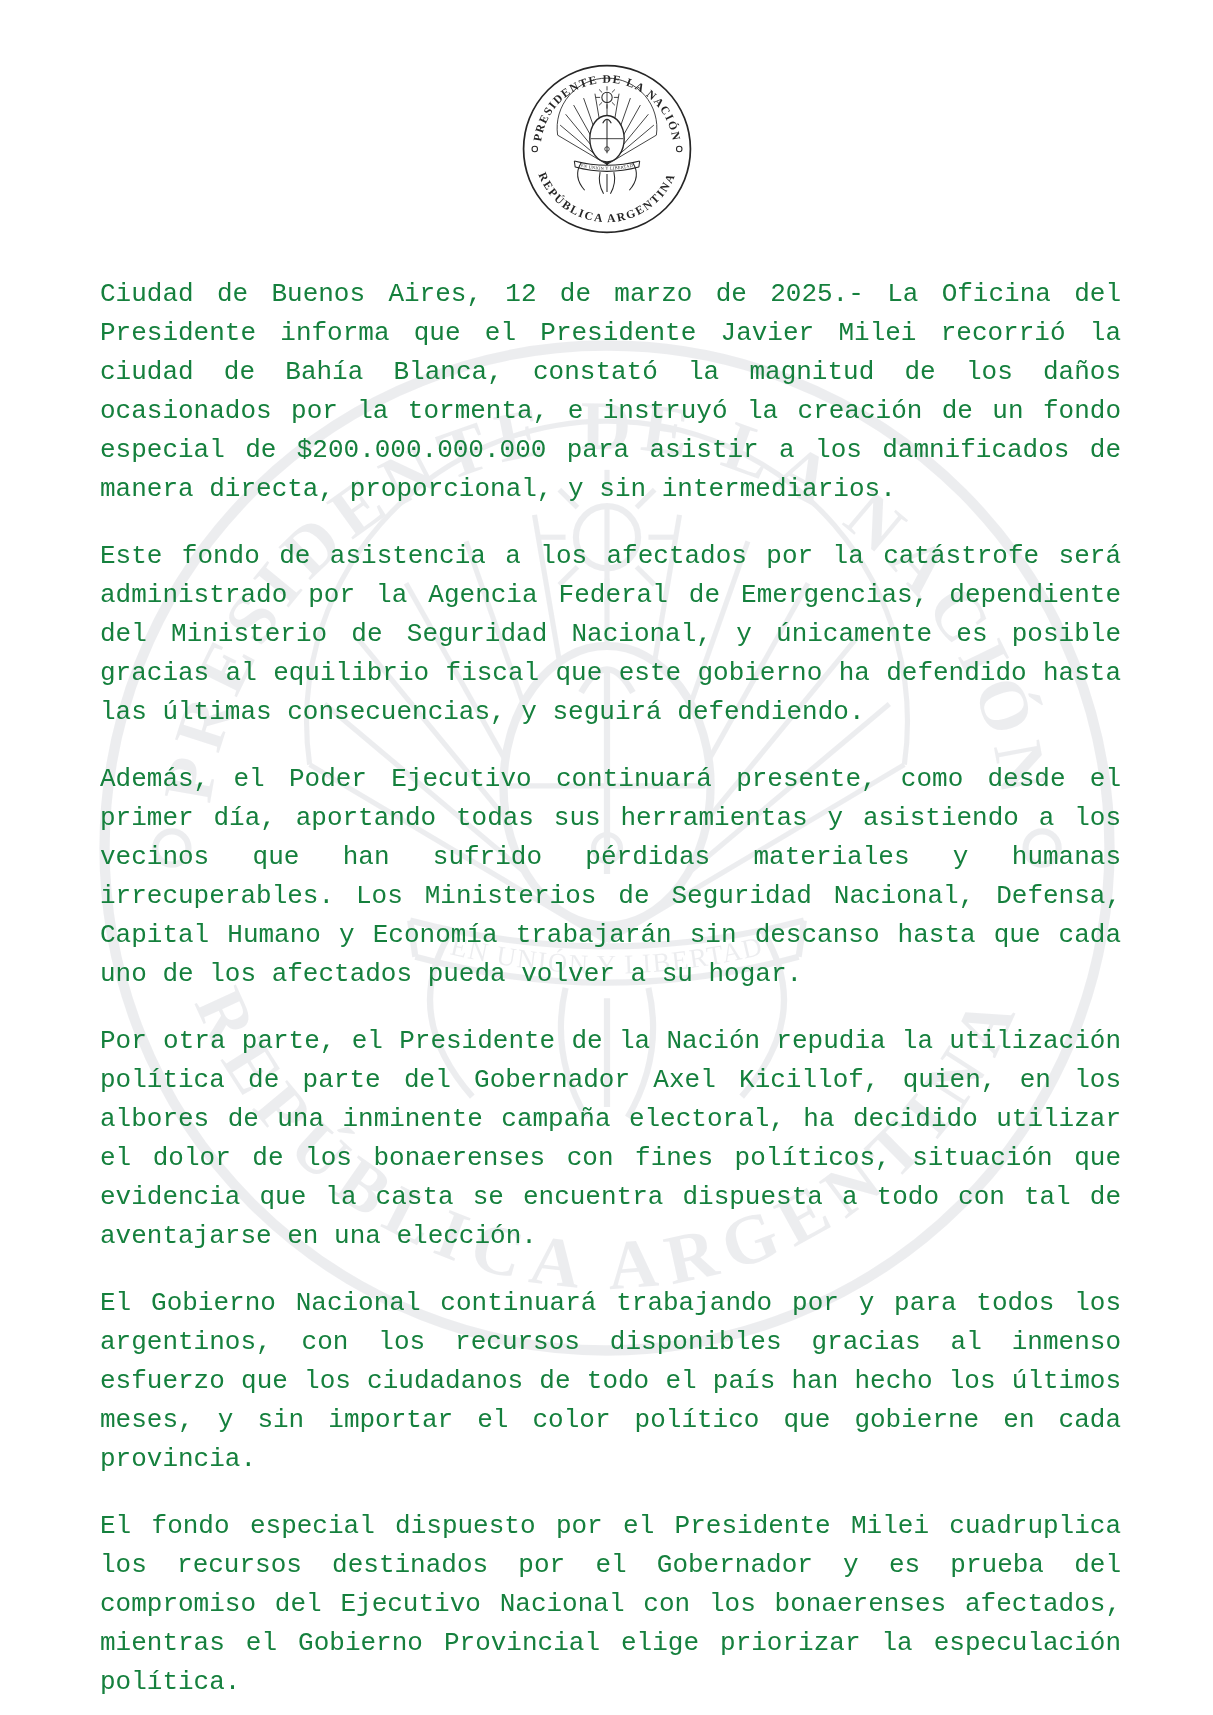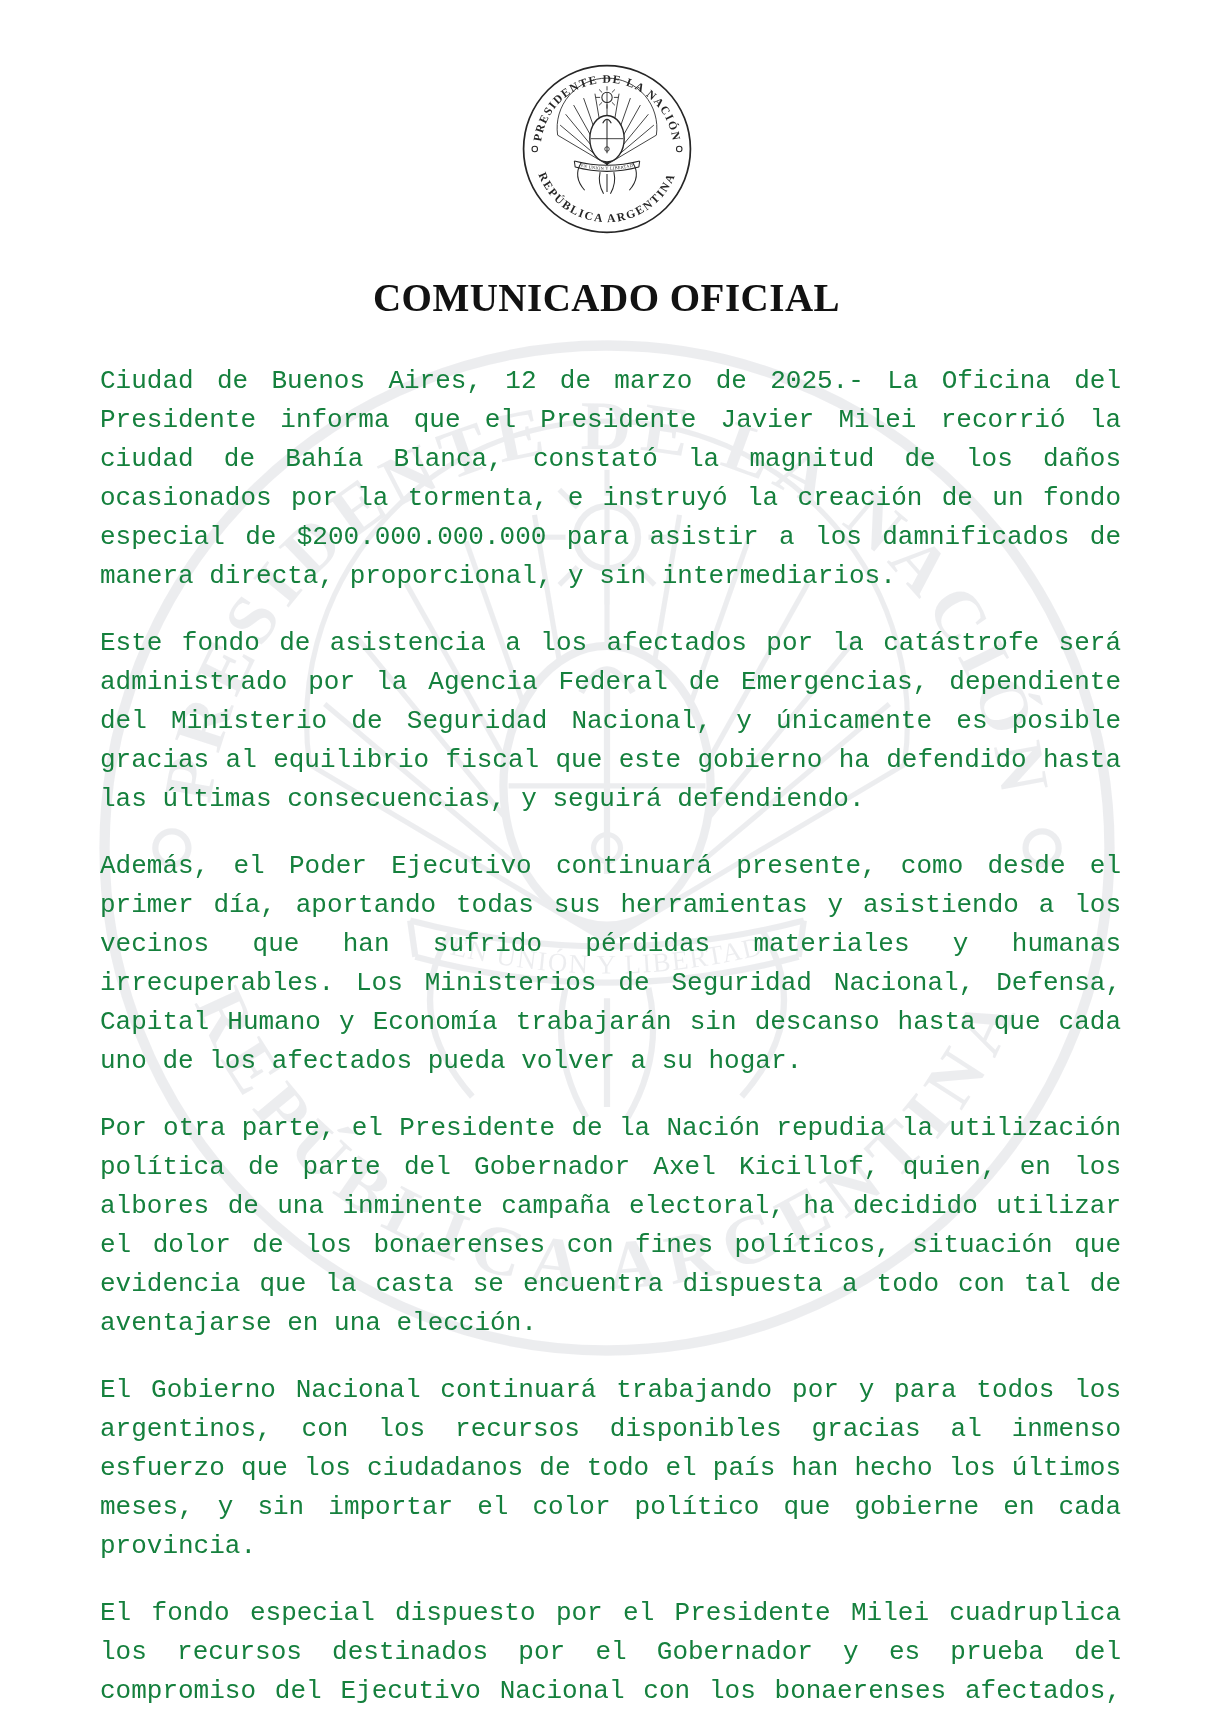--- a/index.html
+++ b/index.html
@@ -158,21 +158,20 @@
   <svg class="watermark" viewBox="0 0 200 200" aria-hidden="true">
     <use href="#seal-symbol" xlink:href="#seal-symbol"></use>
   </svg>
 
   <header class="seal-header">
     <svg class="seal" viewBox="0 0 200 200">
       <use href="#seal-symbol" xlink:href="#seal-symbol"></use>
     </svg>
   </header>
 
-  <h1 class="title">COMUNICADO OFICIAL</h1>
 
   <main class="body">
     <p>Ciudad de Buenos Aires, 12 de marzo de 2025.- La Oficina del Presidente informa que el Presidente Javier Milei recorrió la ciudad de Bahía Blanca, constató la magnitud de los daños ocasionados por la tormenta, e instruyó la creación de un fondo especial de $200.000.000.000 para asistir a los damnificados de manera directa, proporcional, y sin intermediarios.</p>
     <p>Este fondo de asistencia a los afectados por la catástrofe será administrado por la Agencia Federal de Emergencias, dependiente del Ministerio de Seguridad Nacional, y únicamente es posible gracias al equilibrio fiscal que este gobierno ha defendido hasta las últimas consecuencias, y seguirá defendiendo.</p>
     <p>Además, el Poder Ejecutivo continuará presente, como desde el primer día, aportando todas sus herramientas y asistiendo a los vecinos que han sufrido pérdidas materiales y humanas irrecuperables. Los Ministerios de Seguridad Nacional, Defensa, Capital Humano y Economía trabajarán sin descanso hasta que cada uno de los afectados pueda volver a su hogar.</p>
     <p>Por otra parte, el Presidente de la Nación repudia la utilización política de parte del Gobernador Axel Kicillof, quien, en los albores de una inminente campaña electoral, ha decidido utilizar el dolor de los bonaerenses con fines políticos, situación que evidencia que la casta se encuentra dispuesta a todo con tal de aventajarse en una elección.</p>
     <p>El Gobierno Nacional continuará trabajando por y para todos los argentinos, con los recursos disponibles gracias al inmenso esfuerzo que los ciudadanos de todo el país han hecho los últimos meses, y sin importar el color político que gobierne en cada provincia.</p>
     <p>El fondo especial dispuesto por el Presidente Milei cuadruplica los recursos destinados por el Gobernador y es prueba del compromiso del Ejecutivo Nacional con los bonaerenses afectados, mientras el Gobierno Provincial elige priorizar la especulación política.</p>
   </main>
 

